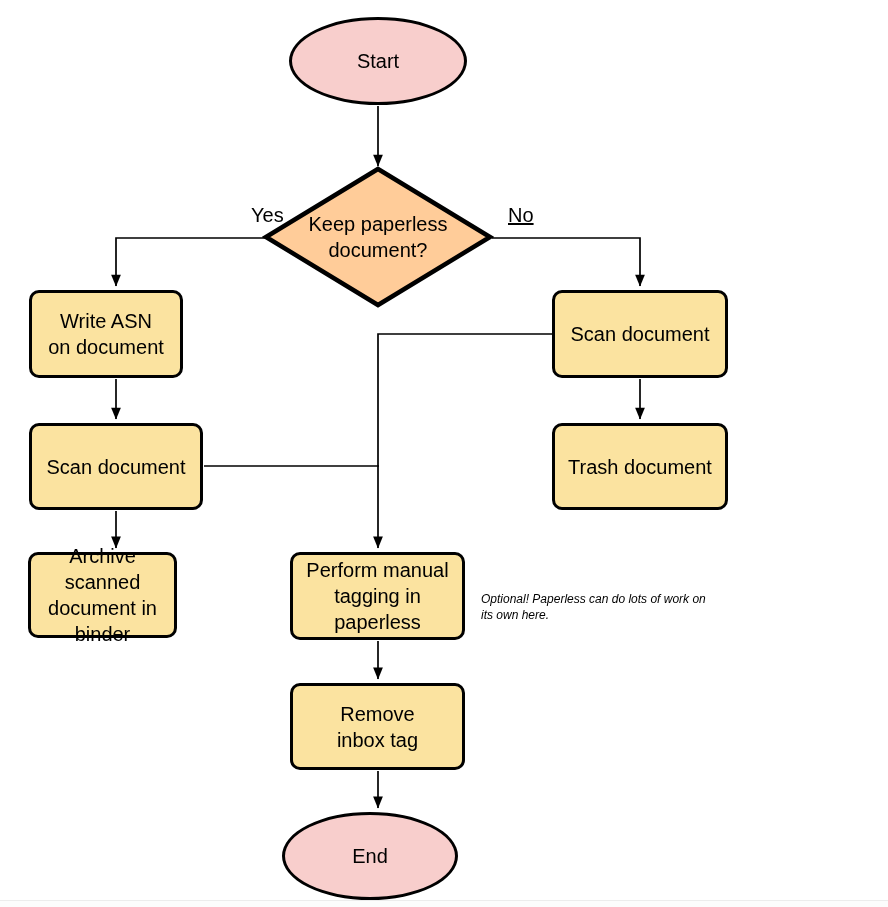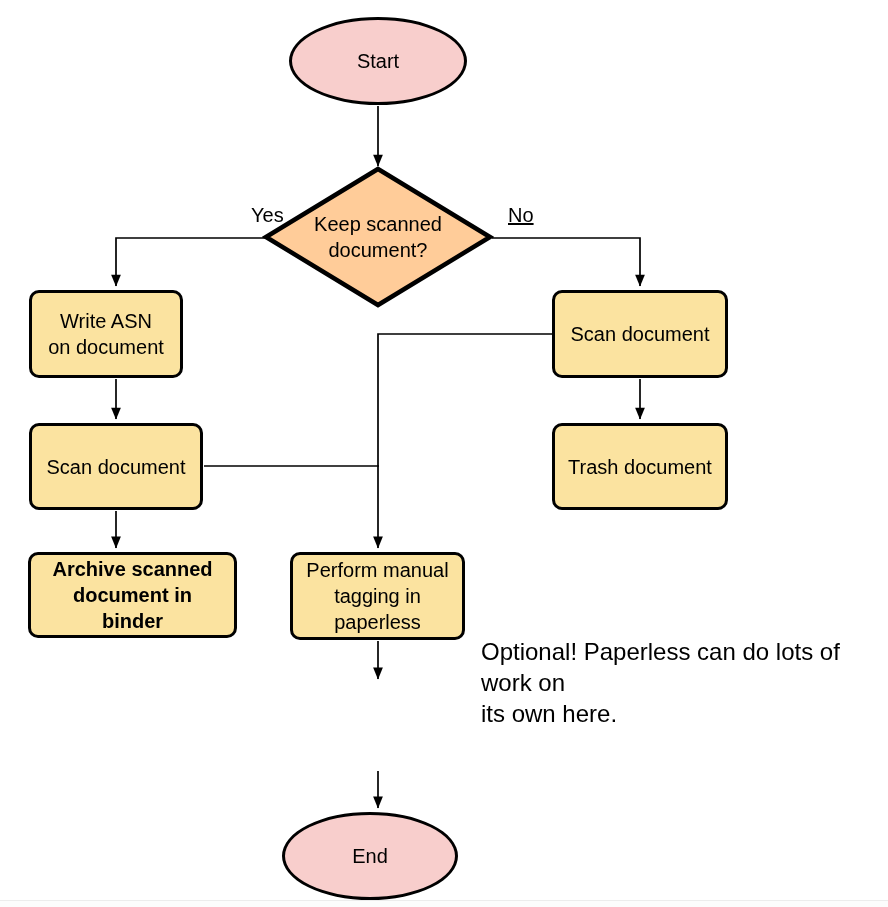--- a/index.html
+++ b/index.html
@@ -80,24 +80,24 @@
   .edge-label {
     position: absolute;
     font-size: 20px;
     white-space: nowrap;
   }
   .note {
     position: absolute;
     left: 481px;
     top: 592px;
     width: 406px;
-    font-size: 24px;
+    font-size: 12px;
+    font-style: italic;
     line-height: 1.3;
     white-space: pre-line;
-    margin-top: 44px;
   }
   .bottom-line {
     position: absolute;
     left: 0;
     top: 900px;
     width: 888px;
     height: 1px;
     background: #ececec;
   }
   .bottom-strip {
@@ -133,56 +133,60 @@
   </svg>
 
   <div class="node terminal" style="left:289px; top:17px; width:178px; height:88px;">
     <span>Start</span>
   </div>
 
   <div class="diamond-wrap">
     <svg width="232" height="144" viewBox="0 0 232 144">
       <polygon points="116,4 228,72 116,140 4,72" fill="var(--decision-fill, #FFCC99)" stroke="var(--stroke, #000)" stroke-width="4.5"></polygon>
     </svg>
-    <div class="diamond-label">Keep scanned
+    <div class="diamond-label">Keep paperless
 document?</div>
   </div>
 
   <div class="edge-label" style="left:207px; top:204px;margin-left:44px;">Yes</div>
   <div class="edge-label" style="left:508px; top:204px;text-decoration:underline;">No</div>
 
   <div class="node process" style="left:29px; top:290px; width:154px; height:88px;">
     <span>Write ASN
 on document</span>
   </div>
 
   <div class="node process" style="left:29px; top:423px; width:174px; height:87px;">
     <span>Scan document</span>
   </div>
 
-  <div class="node process" style="left:28px; top:552px; width:209px; height:86px;font-weight:bold;">
+  <div class="node process" style="left:28px; top:552px; width:149px; height:86px;">
     <span>Archive scanned
 document in
 binder</span>
   </div>
 
   <div class="node process" style="left:552px; top:290px; width:176px; height:88px;">
     <span>Scan document</span>
   </div>
 
   <div class="node process" style="left:290px; top:552px; width:175px; height:88px;">
     <span>Perform manual
 tagging in
 paperless</span>
   </div>
 
   <div class="node process" style="left:552px; top:423px; width:176px; height:87px;">
     <span>Trash document</span>
   </div>
 
+  <div class="node process" style="left:290px; top:683px; width:175px; height:87px;">
+    <span>Remove
+inbox tag</span>
+  </div>
 
   <div class="node terminal" style="left:282px; top:812px; width:176px; height:88px;">
     <span>End</span>
   </div>
 
   <div class="note">Optional! Paperless can do lots of work on
 its own here.</div>
 
   <div class="bottom-line"></div>
   <div class="bottom-strip"></div>

